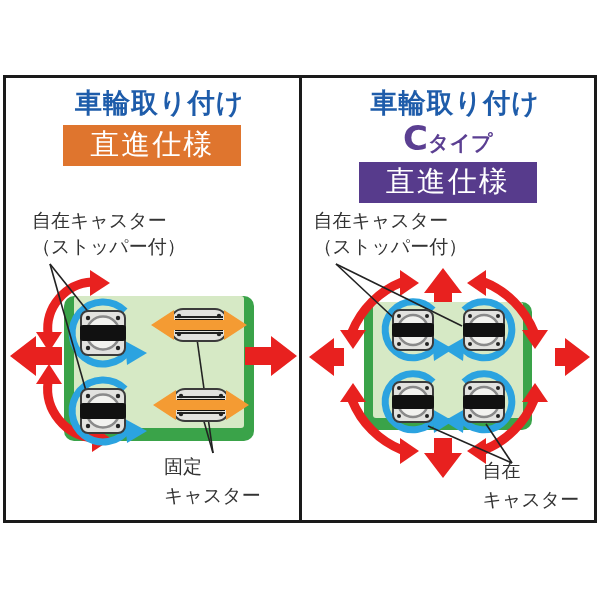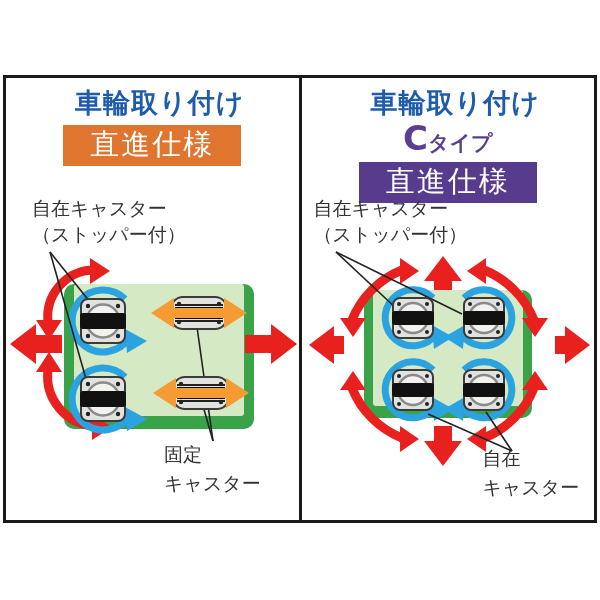--- a/index.html
+++ b/index.html
@@ -13,21 +13,21 @@
                color:#1e5caa;letter-spacing:1px;line-height:1.15;padding-left:15px;}
   .type-line{text-align:center;margin-top:3px;line-height:1;}
   .type-letter{font-size:34px;font-weight:bold;}
   .type-suffix{font-size:21px;font-weight:bold;}
   .panel-a .type-letter,.panel-a .type-suffix{color:#e7792d;}
   .panel-c .type-letter,.panel-c .type-suffix{color:#5b3f92;}
   .badge{display:block;width:fit-content;margin:7px auto 0;padding:2px 27px 4px;
          color:#ffffff;font-size:29px;font-weight:normal;letter-spacing:2px;line-height:1.2;}
   .panel-a .badge{background:#df752e;}
   .panel-c .badge{background:#573b8c;}
-  .diagram{position:absolute;left:0;top:116px;width:100%;height:318px;}
+  .diagram{position:absolute;left:0;top:128px;width:100%;height:318px;}
   .diagram svg{position:absolute;left:0;top:0;}
   .diag-label{position:absolute;color:#333333;font-size:19px;font-weight:500;
               line-height:1.35;white-space:nowrap;}
   .label-top-left{left:26px;top:2px;}
   .panel-c .label-top-left{left:12px;}
   .label-bottom{line-height:1.5;}
 </style>
 </head>
 <body>
 

